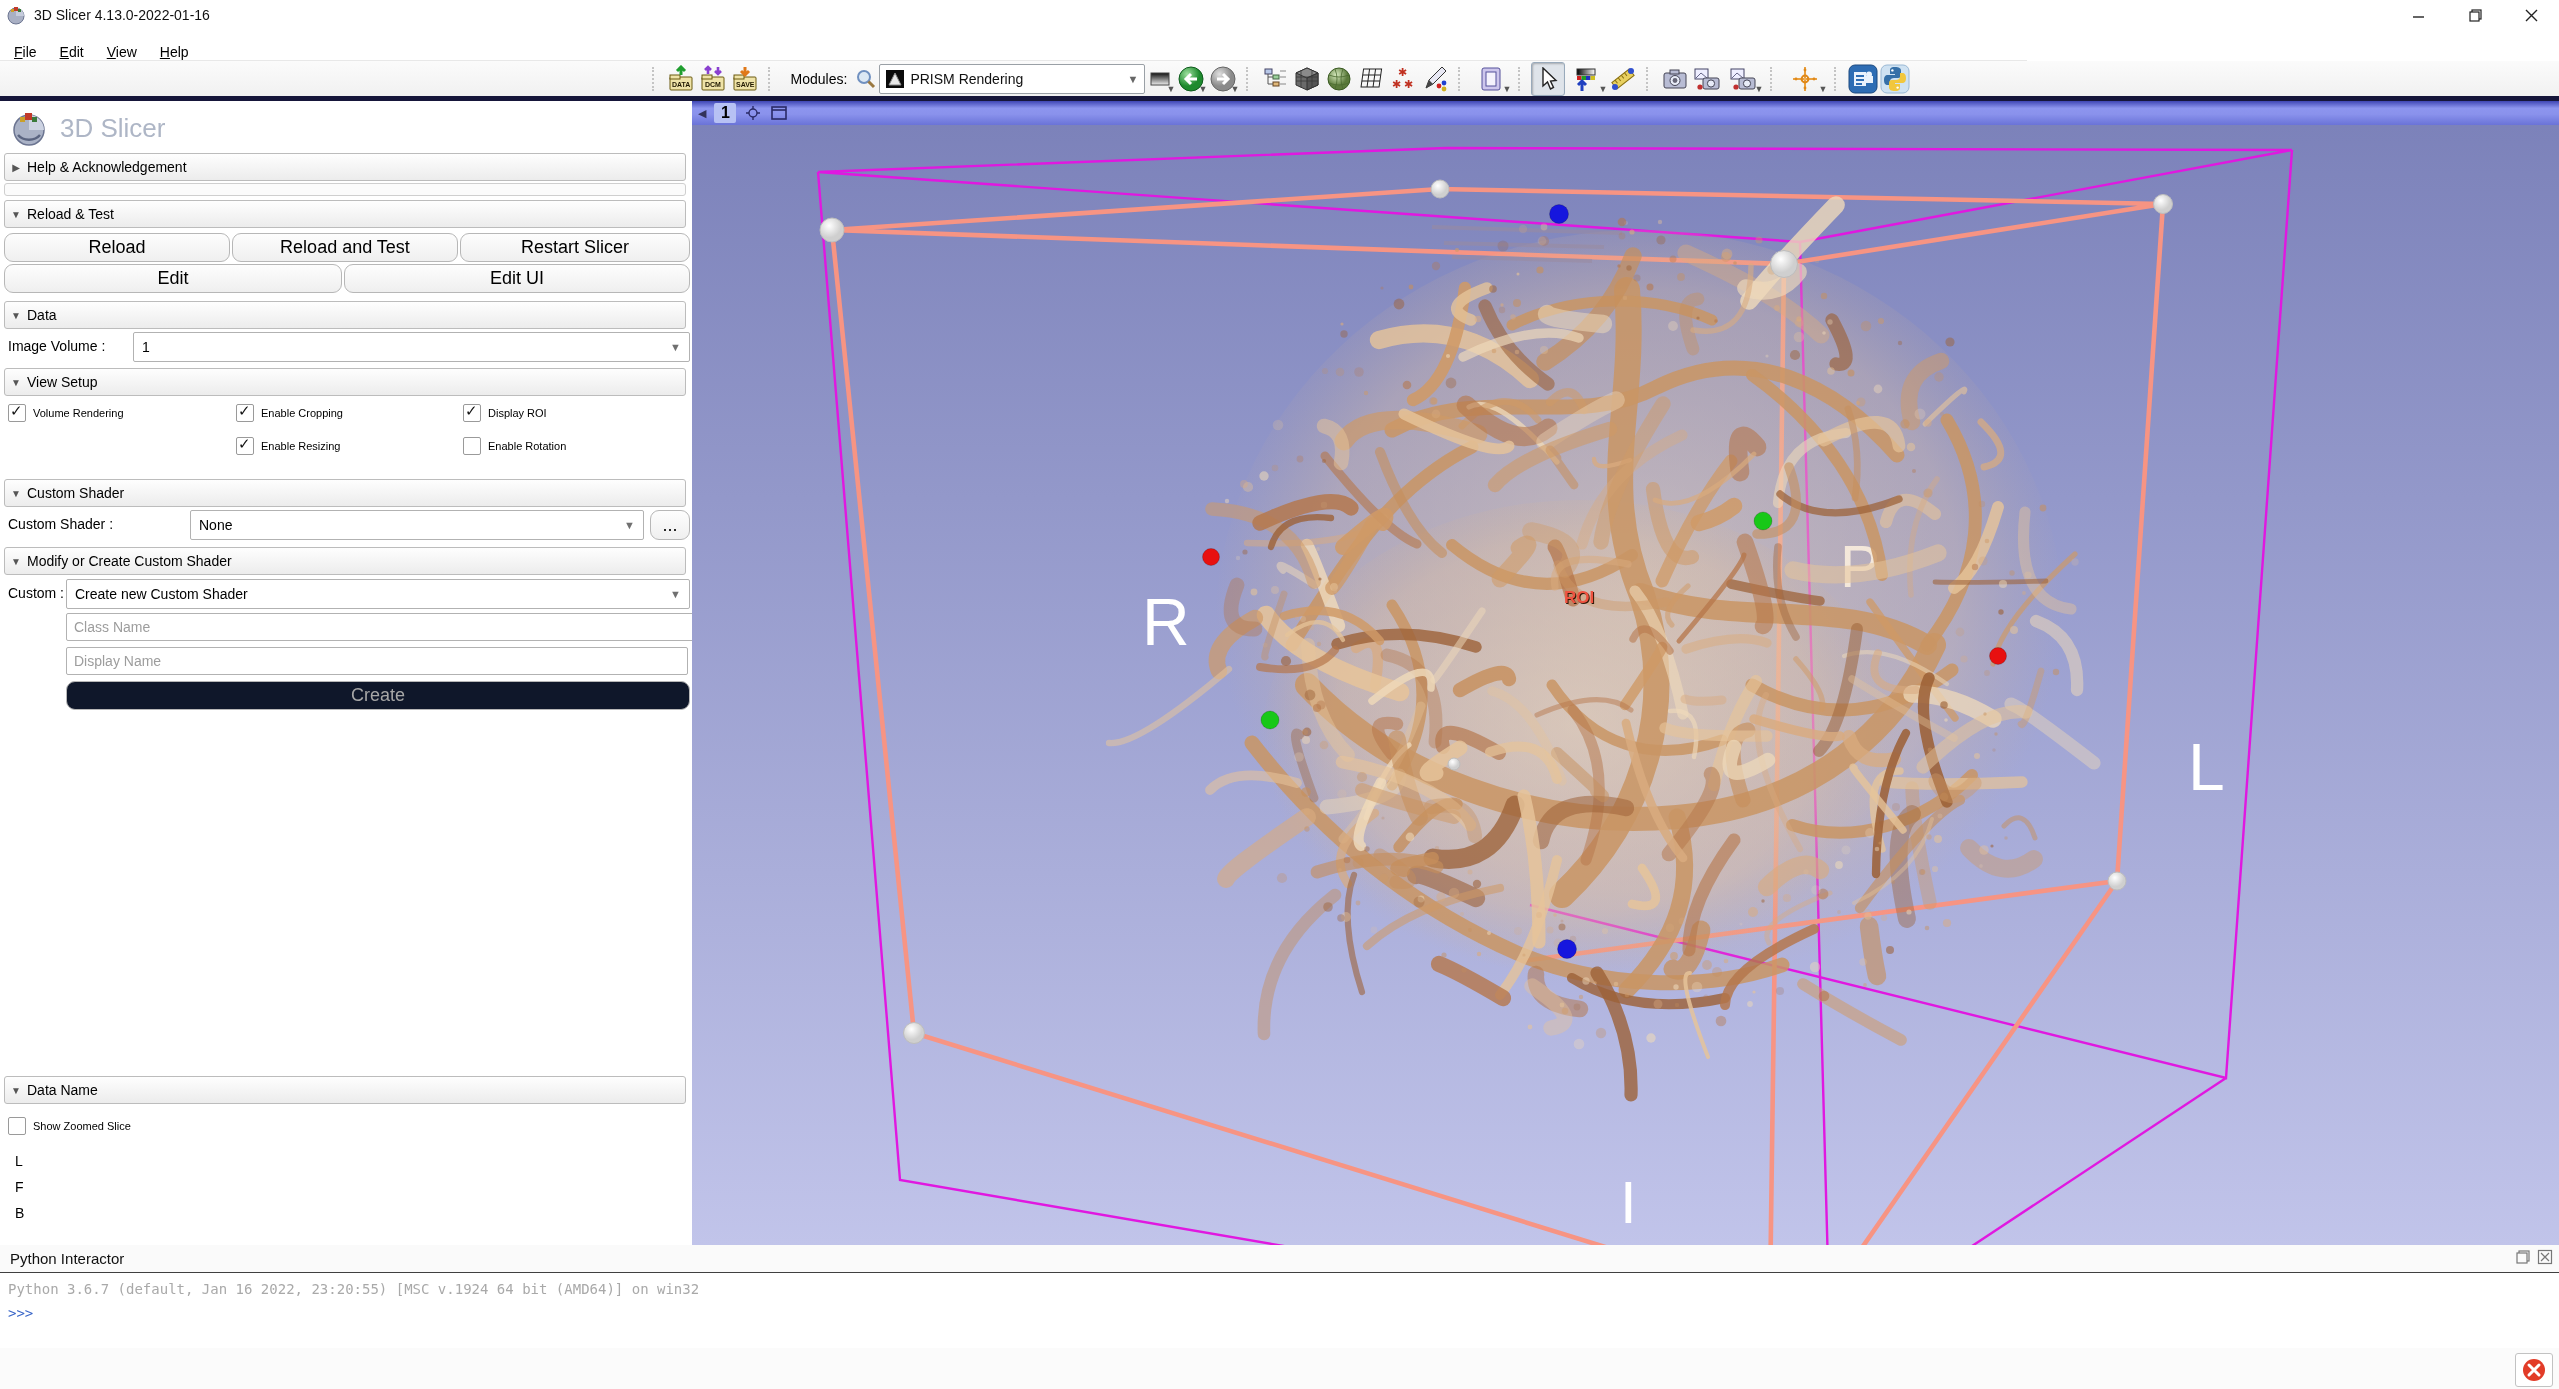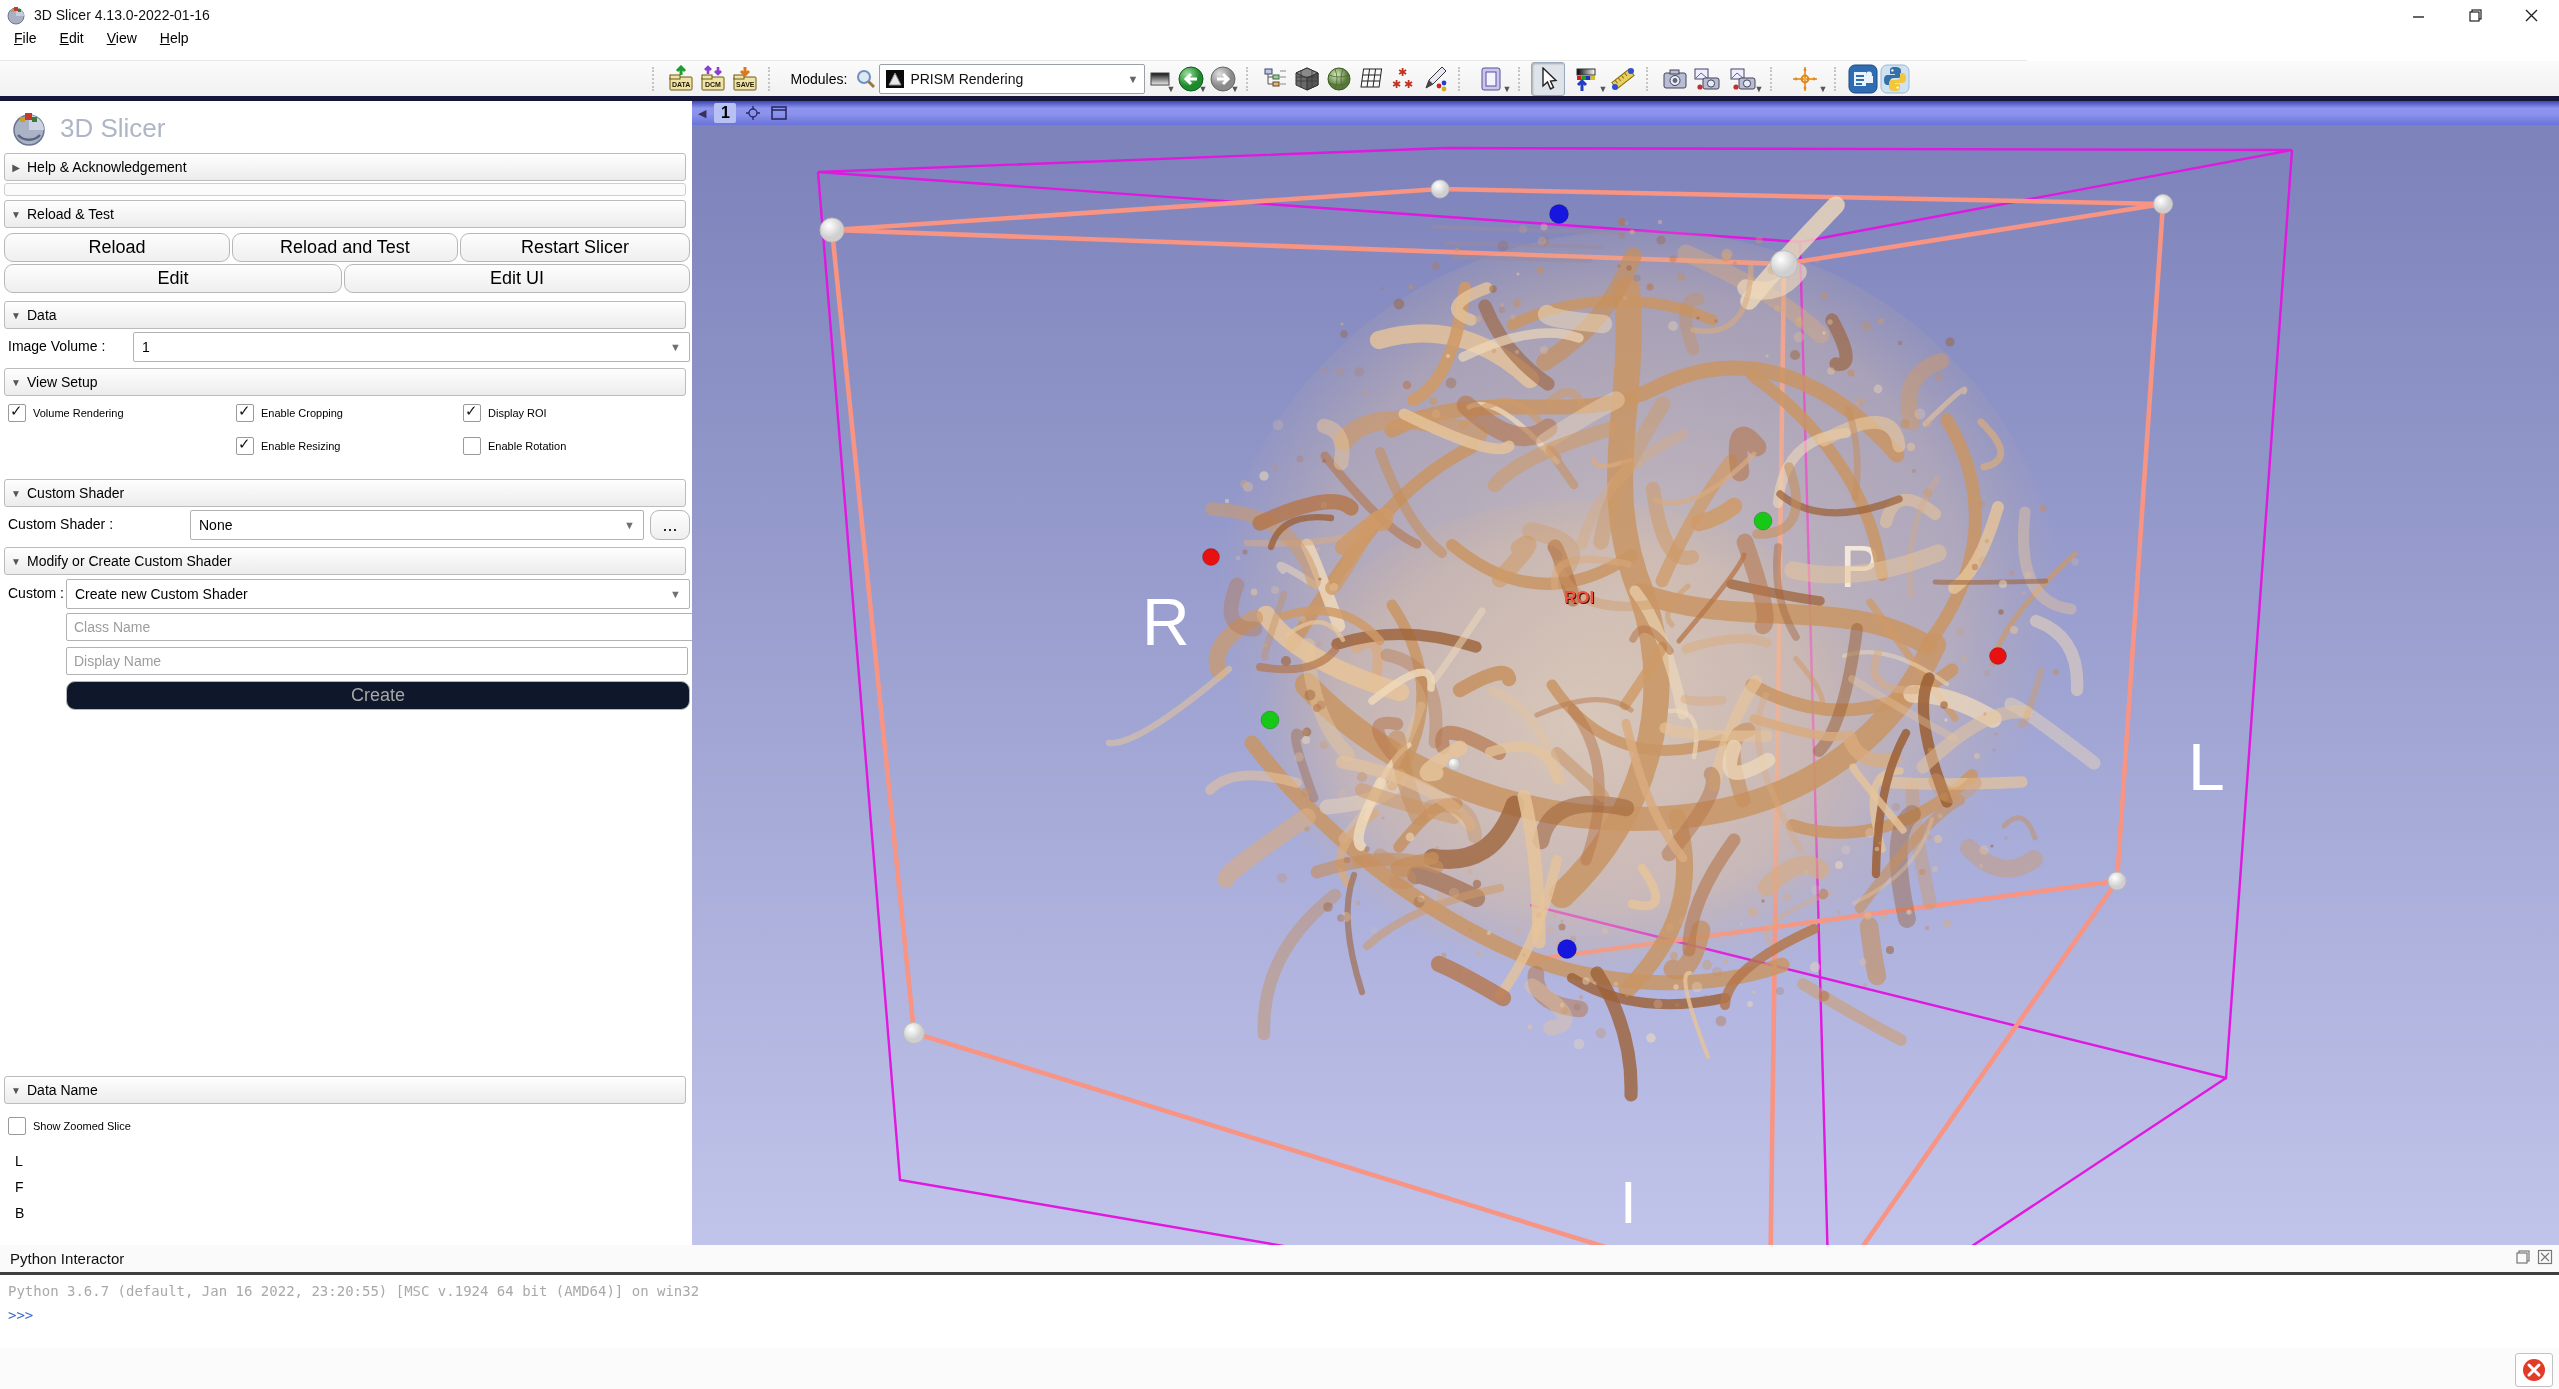--- a/index.html
+++ b/index.html
@@ -6,21 +6,21 @@
   #app{position:relative;width:2559px;height:1389px;background:#ffffff;
        font-family:"Liberation Sans",sans-serif;font-size:14px;color:#111;
        overflow:hidden;-webkit-user-select:none;user-select:none;}
   .abs{position:absolute;}
   
   #titlebar{left:0;top:0;width:2559px;height:30px;background:#ffffff;display:flex;align-items:center;}
   #titlebar .apptitle{margin-left:8px;font-size:14px;color:#101010;}
   .wincontrols{position:absolute;right:0;top:0;height:30px;display:flex;}
   .winbtn{width:56px;height:30px;display:flex;align-items:center;justify-content:center;color:#222;}
   
-  #menubar{left:0;top:30px;width:2027px;height:30px;background:#ffffff;display:flex;align-items:flex-start;border-bottom:1px solid #e8e8e8;}
+  #menubar{left:0;top:30px;width:2027px;height:30px;background:#ffffff;display:flex;align-items:flex-end;border-bottom:1px solid #e8e8e8;}
   .menuitem{padding:0 9px;margin-left:5px;font-size:14px;color:#000;}
   .menuitem u{text-decoration:underline;}
   
   #toolbar{left:0;top:61px;width:2559px;height:35px;background:linear-gradient(#fbfbfb,#f1f1f1);display:flex;align-items:center;justify-content:center;}
   .tbsep{width:6px;height:24px;border-left:2px dotted #c4c4c4;margin:0 5px 0 7px;}
   .tbtn{width:32px;height:32px;display:flex;align-items:center;justify-content:center;border-radius:3px;position:relative;flex:0 0 auto;}
   .tbtn.pressed{background:#dfe4ea;border:1px solid #9ab;box-shadow:inset 1px 1px 2px rgba(0,0,0,.25);}
   .tbtn .dd{position:absolute;right:0px;bottom:1px;font-size:9px;color:#555;}
   .tlabel{font-size:14px;color:#000;margin:0 6px 0 10px;}
   #module-combo{width:252px;height:28px;border:1px solid #9aa0a6;background:#fff;border-radius:2px;
@@ -54,21 +54,21 @@
      background:linear-gradient(#3f46b4,#8d95ee 30%,#8a92ec 55%,#6a73d8);display:flex;align-items:center;}
   #viewbar .pin{color:#33335a;font-size:11px;margin-left:6px;}
   #viewbar .vlabel{margin-left:8px;width:22px;height:20px;background:#b7c1f4;border-radius:2px;color:#000;
      font-size:16px;font-weight:bold;display:flex;align-items:center;justify-content:center;}
   #viewbar .vicon{margin-left:8px;width:18px;height:16px;display:flex;align-items:center;justify-content:center;}
   #scenewrap{position:absolute;left:0;top:24px;width:1867px;height:1120px;}
   
   #pydock{left:0;top:1245px;width:2559px;height:144px;background:#fafafa;}
   #pytitle{position:absolute;left:10px;top:5px;font-size:15px;color:#101010;}
   #pydockbtns{position:absolute;right:6px;top:4px;display:flex;gap:6px;}
-  #pyconsole{position:absolute;left:0;top:27px;width:2559px;height:76px;background:#ffffff;border-top:3px solid #404040;border-bottom:1px solid #ababab;
+  #pyconsole{position:absolute;left:0;top:27px;width:2559px;height:76px;background:#ffffff;border-top:1px solid #404040;border-bottom:1px solid #ababab;
      font-family:"DejaVu Sans Mono","Liberation Mono",monospace;font-size:14px;}
   #pybanner{position:absolute;left:8px;top:8px;color:#a9a9a9;white-space:pre;}
   #pyprompt{position:absolute;left:8px;top:32px;color:#3a66c8;}
   #statusbar{position:absolute;left:0;top:103px;width:2559px;height:41px;background:#fbfbfb;}
   #errbtn{position:absolute;right:6px;top:5px;width:36px;height:32px;border:1px solid #c2c2c2;border-radius:3px;background:#fff;
      display:flex;align-items:center;justify-content:center;}
   svg text{font-family:"Liberation Sans",sans-serif;}
 </style>
 </head>
 <body>

